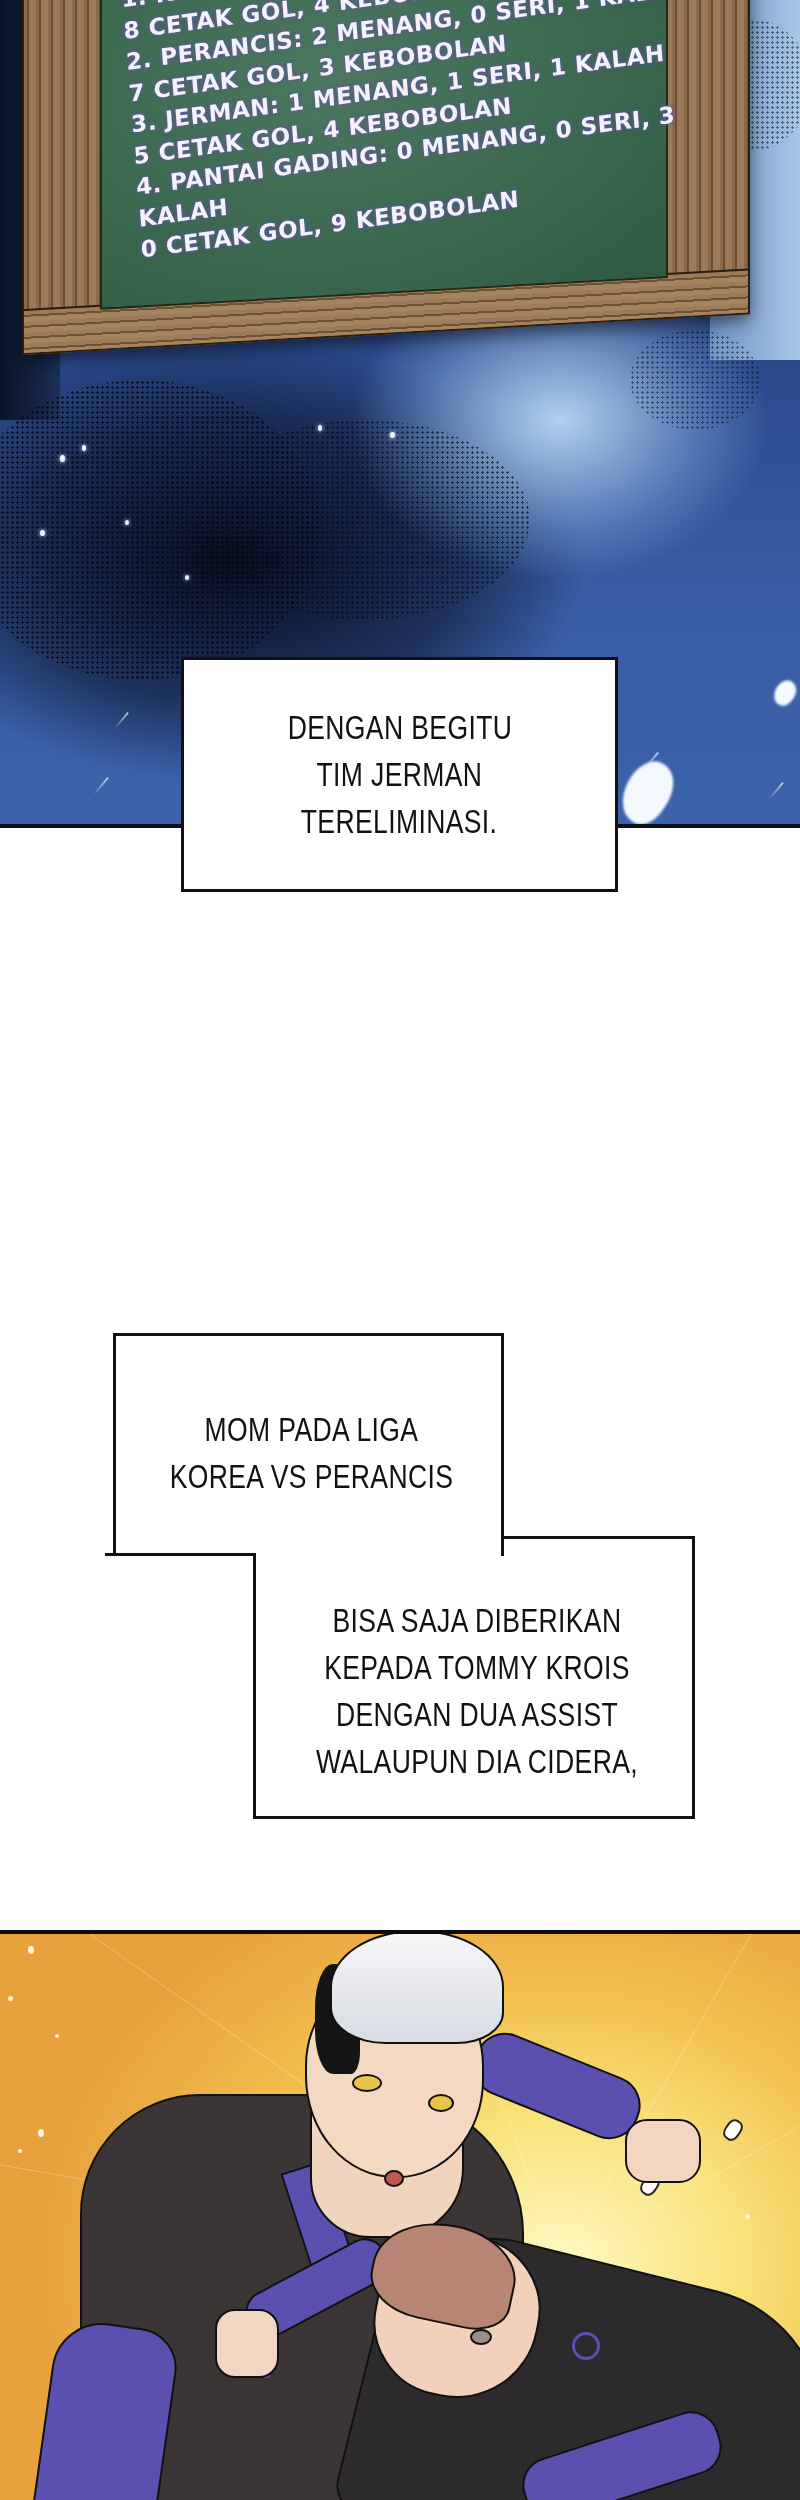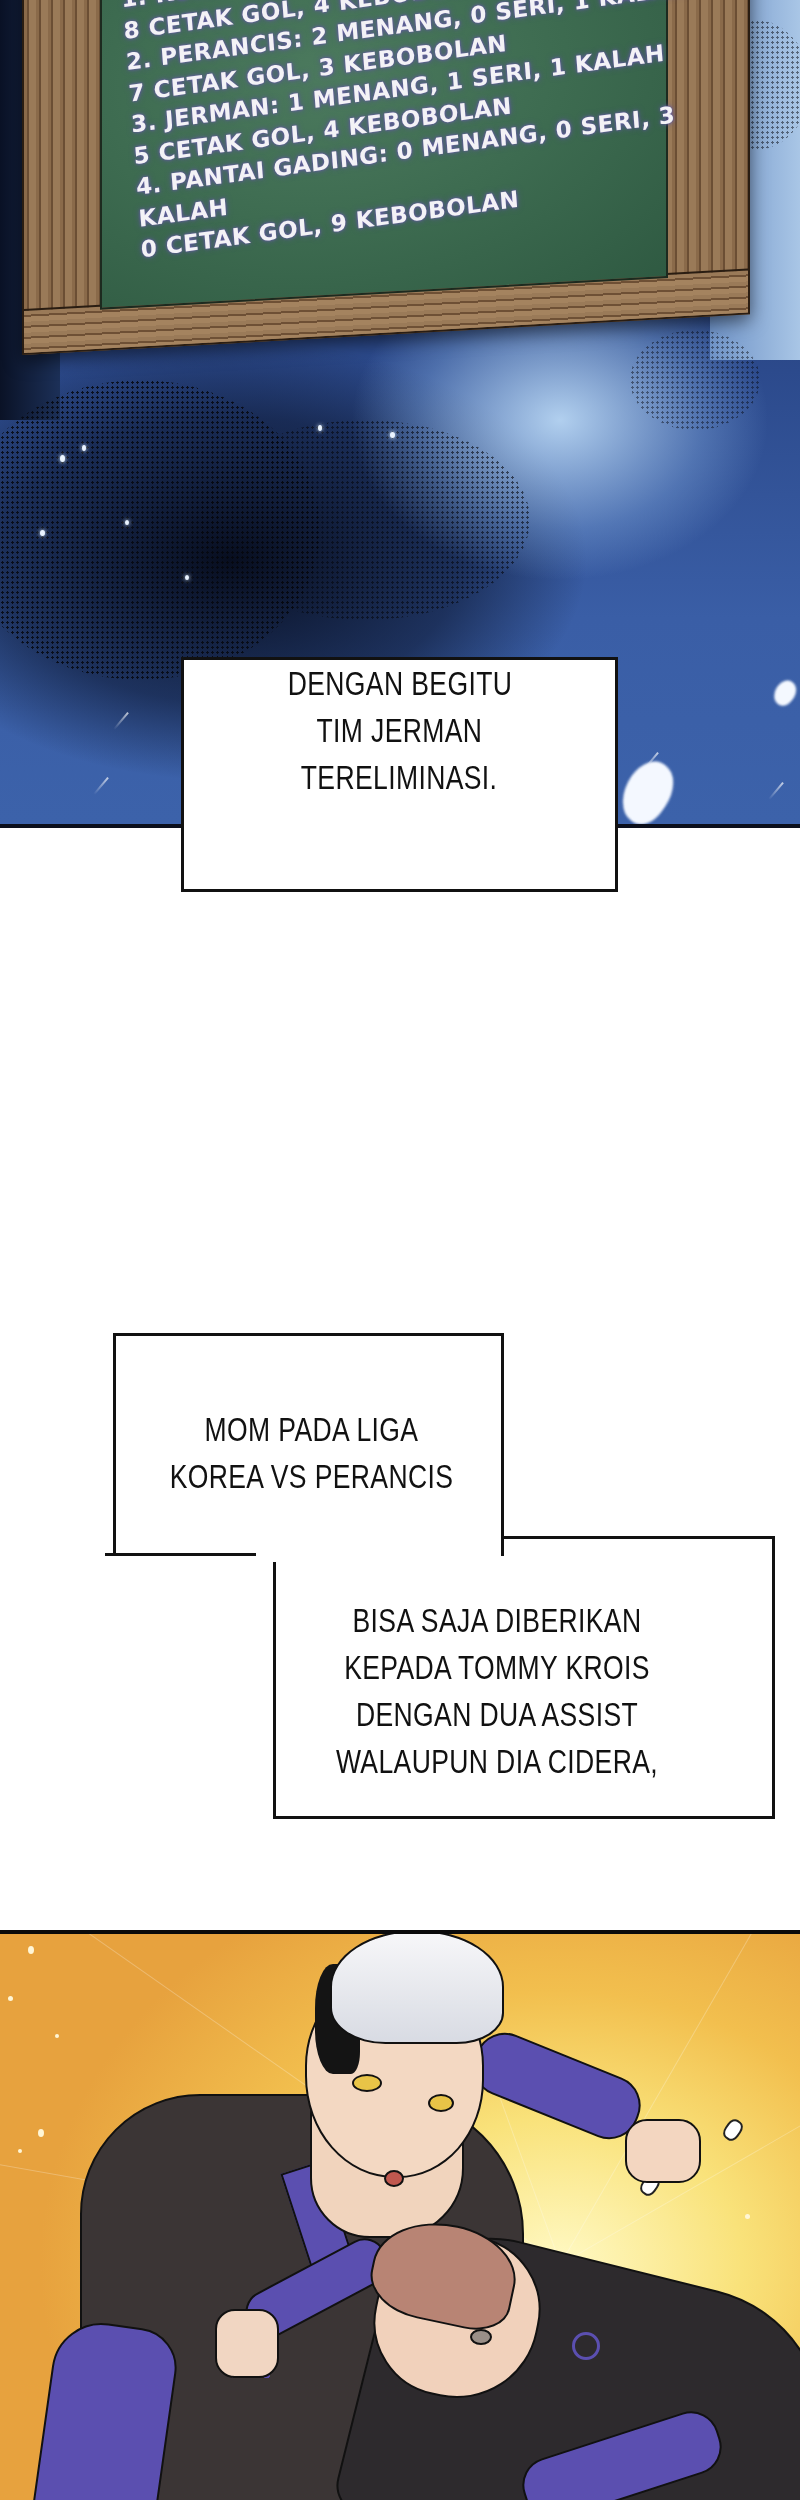--- a/index.html
+++ b/index.html
@@ -30,29 +30,29 @@
     background:repeating-linear-gradient(180deg,#9a7a58 0 4px,#6e5035 4px 6px,#a4835f 6px 11px);border-top:2px solid #2a1d12;}
   .board-surface{position:absolute;left:78px;top:36px;width:568px;height:318px;
     background:radial-gradient(ellipse at 40% 30%,#4c7a5e 0%,#3d6b50 50%,#2f5a42 100%);
     border:2px solid #1d2a1f;box-sizing:border-box;z-index:2;}
   .board-text{position:absolute;left:98px;top:30px;width:560px;z-index:3;transform:rotate(-4.5deg);transform-origin:0 0;}
   .board-line{display:block;color:#f3f2f6;font-family:"DejaVu Sans",sans-serif;font-weight:bold;font-size:23px;line-height:31.5px;
     letter-spacing:.5px;white-space:nowrap;text-shadow:0 0 3px #6a63a8,0 0 6px #5a5496,0 0 1px #3d3870;}
 
   
   .caption{position:absolute;background:#ffffff;border:3px solid #111111;box-sizing:border-box;
-    display:flex;flex-direction:column;align-items:center;}
+    display:flex;flex-direction:column;align-items:center;justify-content:center;}
   .cap-line{display:block;font-family:"Liberation Sans",sans-serif;color:#111;font-size:34px;line-height:47px;
     transform:scaleX(.78);white-space:nowrap;letter-spacing:.5px;}
   .caption-1{left:181px;top:657px;width:437px;height:235px;z-index:5;}
 
   .caption-group{position:absolute;left:105px;top:1333px;width:590px;height:486px;}
   .caption-2{position:absolute;left:8px;top:0;width:391px;height:223px;border-bottom:none;}
   .caption-2-inner{position:absolute;left:0;top:70px;width:391px;text-align:center;}
-  .caption-3{position:absolute;left:148px;top:203px;width:502px;height:283px;margin-left:20px;}
+  .caption-3{position:absolute;left:148px;top:203px;width:442px;height:283px;}
   .caption-3-mask{position:absolute;left:151px;top:203px;width:237px;height:26px;background:#fff;z-index:2;}
   .caption-2-bottom{position:absolute;left:0;top:220px;width:151px;height:3px;background:#111;z-index:3;}
   .caption-3-inner{position:absolute;left:0;top:58px;width:442px;text-align:center;}
 
   
   .panel-action{position:absolute;left:0;top:1930px;width:800px;height:570px;overflow:hidden;
     border-top:4px solid #0b0b0b;box-sizing:border-box;
     background:radial-gradient(ellipse 520px 420px at 560px 330px,#fff9c4 0%,#f9e27a 35%,#f2bf4e 65%,#e7a23e 100%);}
   .ray{position:absolute;left:560px;top:330px;width:700px;height:1px;background:rgba(255,255,255,.25);transform-origin:0 0;}
   .speck{position:absolute;background:#fff6d6;border-radius:50%;}

